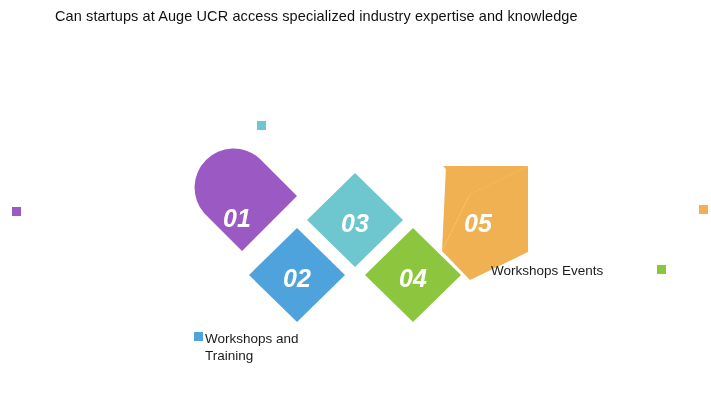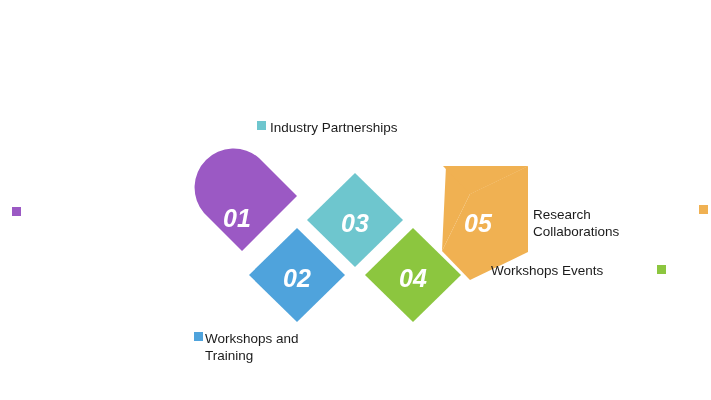--- a/index.html
+++ b/index.html
@@ -83,20 +83,21 @@
     pointer-events: none;
     user-select: none;
     font-family: "Liberation Sans", sans-serif;
   }
 </style>
 </head>
 <body>
 
 <div id="slide">
 
+  <div id="title">Can startups at Auge UCR access specialized industry expertise and knowledge</div>
 
   <div id="diagram">
     <svg width="711" height="400" viewBox="0 0 711 400">
 
       <g>
         <path d="M 204 213
                  A 39 39 0 0 1 259 158
                  L 297 196
                  L 242 251
                  Z" fill="#9B59C4" transform="rotate(0 250 205)"></path>
@@ -134,26 +135,23 @@
       <text x="413" y="287" fill="#ffffff" font-family="Liberation Sans, sans-serif" font-size="25" font-weight="700" font-style="italic" text-anchor="middle">04</text>
 
       <text x="478" y="232" fill="#ffffff" font-family="Liberation Sans, sans-serif" font-size="25" font-weight="700" font-style="italic" text-anchor="middle">05</text>
     </svg>
   </div>
 
 
   <span class="bullet" id="bullet-01"></span>
 
   <span class="bullet" id="bullet-03"></span>
-  <div class="label" id="label-03">Industry Partnerships</div>
 
   <span class="bullet" id="bullet-02"></span>
   <div class="label" id="label-02">Workshops and
 Training</div>
 
   <span class="bullet" id="bullet-05"></span>
-  <div class="label" id="label-05">Research
-Collaborations</div>
 
   <span class="bullet" id="bullet-04"></span>
   <div class="label" id="label-04">Workshops Events</div>
 
 </div>
 
 </body></html>

